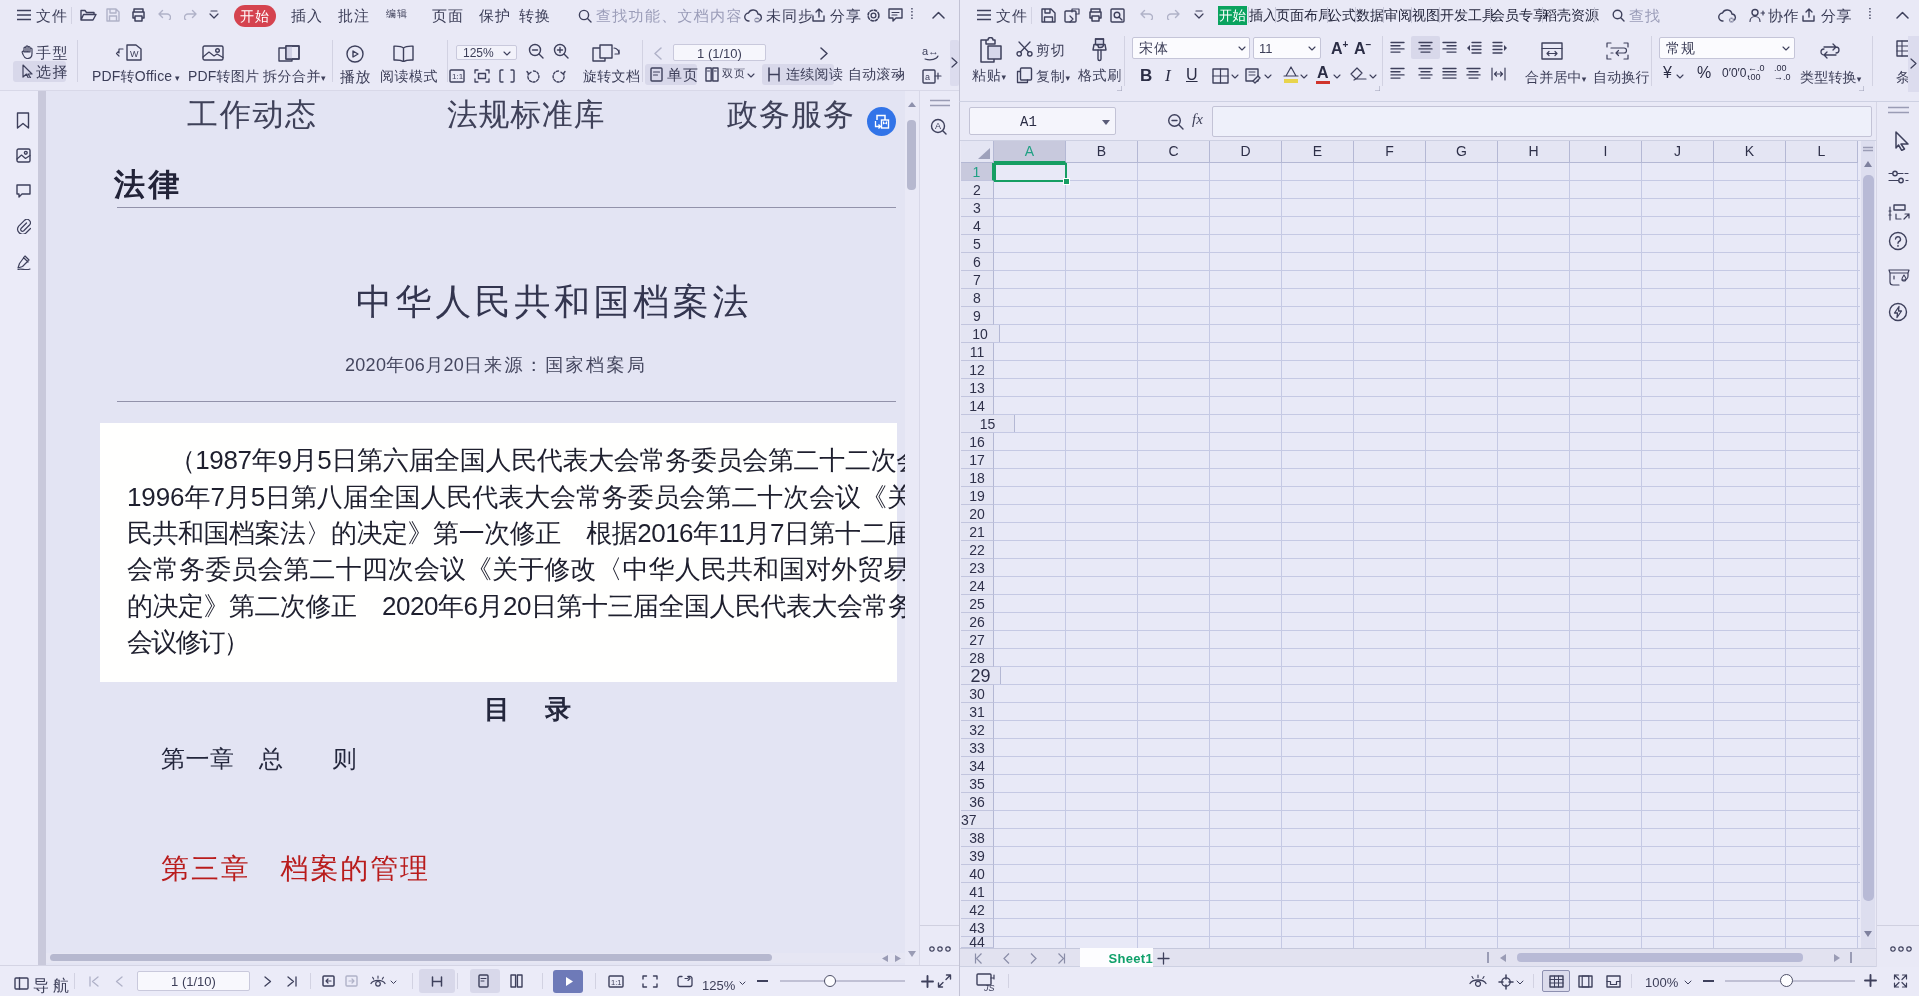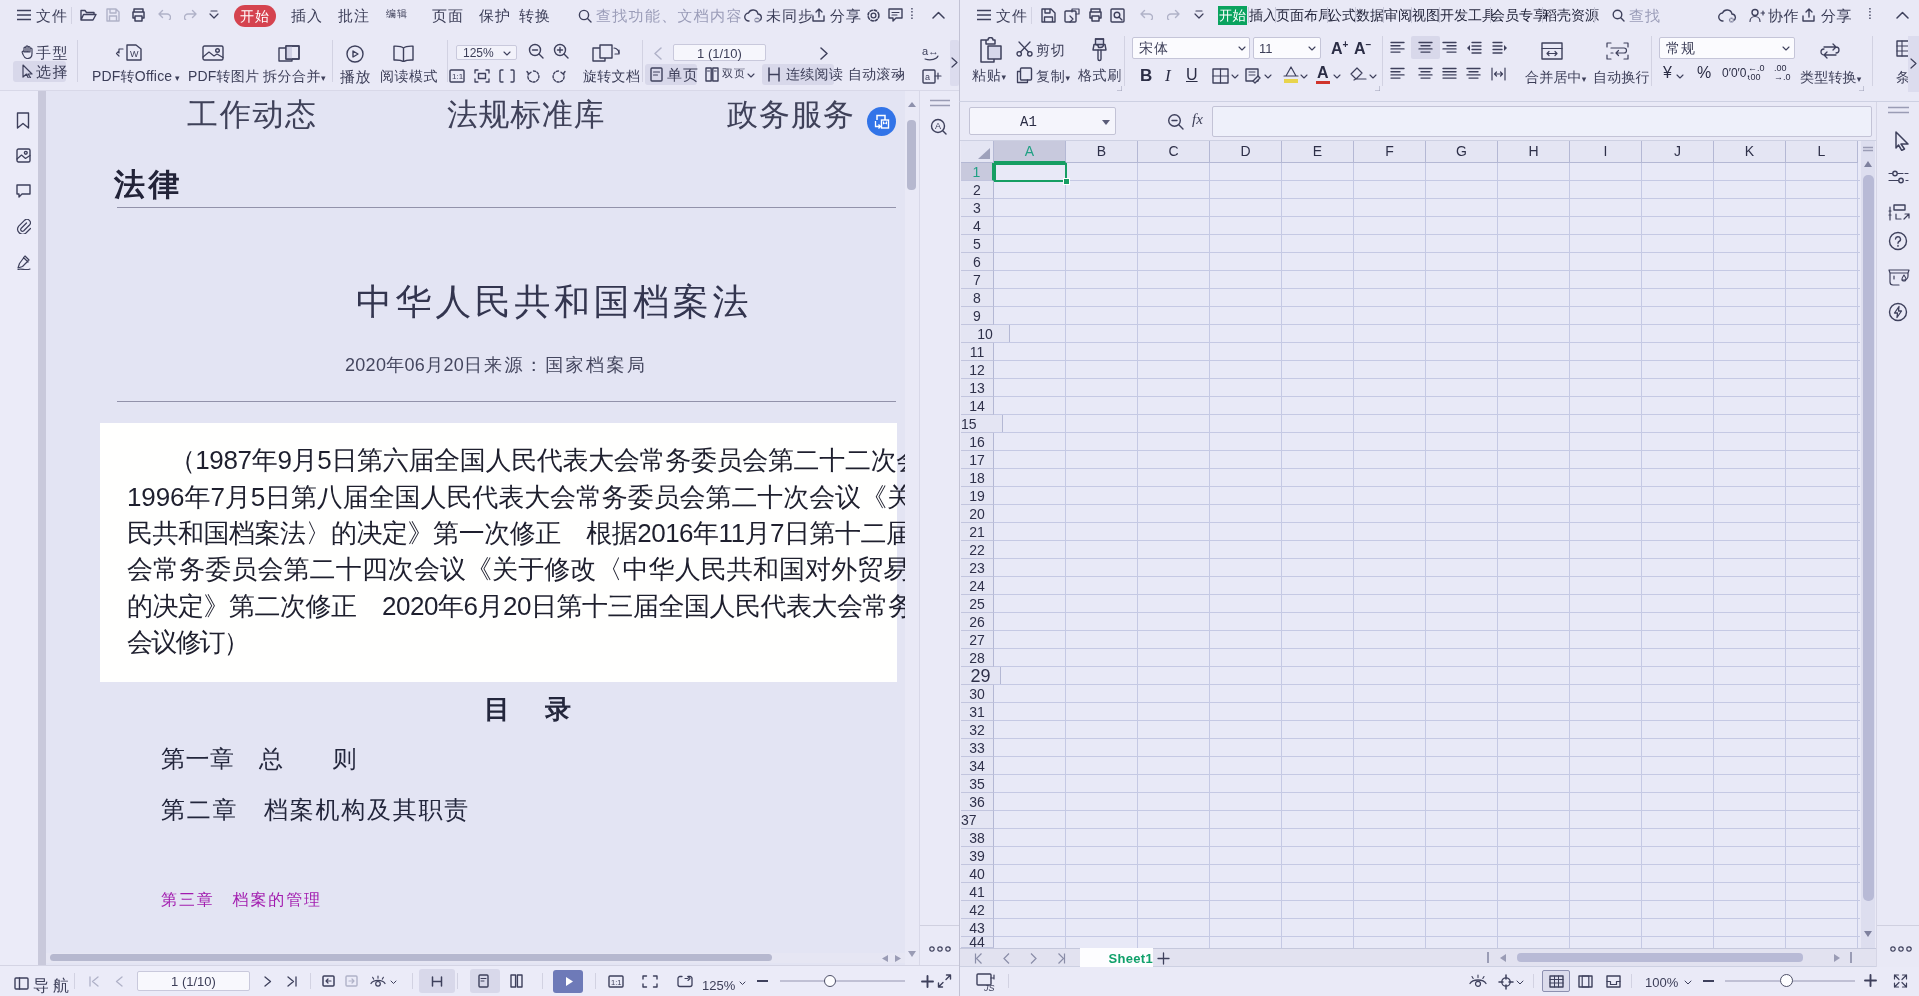--- a/index.html
+++ b/index.html
@@ -234,22 +234,21 @@
 <div class="ab" style="left:100px;top:332px;width:797px;height:259px;background:#fffffe"></div>
 <div class="ab" style="left:169.5px;top:352.0px;font-size:26px;letter-spacing:-0.32px;color:#1e1f2e;font-weight:400;white-space:nowrap;">（1987年9月5日第六届全国人民代表大会常务委员会第二十二次会议通过　根据</div>
 <div class="ab" style="left:127px;top:388.5px;font-size:26px;letter-spacing:-0.09px;color:#1e1f2e;font-weight:400;white-space:nowrap;">1996年7月5日第八届全国人民代表大会常务委员会第二十次会议《关于修改〈中华人</div>
 <div class="ab" style="left:127px;top:425.0px;font-size:26px;letter-spacing:-0.49px;color:#1e1f2e;font-weight:400;white-space:nowrap;">民共和国档案法〉的决定》第一次修正　根据2016年11月7日第十二届全国人民代表大</div>
 <div class="ab" style="left:127px;top:461.0px;font-size:26px;letter-spacing:0.08px;color:#1e1f2e;font-weight:400;white-space:nowrap;">会常务委员会第二十四次会议《关于修改〈中华人民共和国对外贸易法〉等十二部法律</div>
 <div class="ab" style="left:127px;top:497.5px;font-size:26px;letter-spacing:-0.49px;color:#1e1f2e;font-weight:400;white-space:nowrap;">的决定》第二次修正　2020年6月20日第十三届全国人民代表大会常务委员会第十九次</div>
 <div class="ab" style="left:127px;top:533.5px;font-size:26px;letter-spacing:-1.8px;color:#1e1f2e;font-weight:400;white-space:nowrap;">会议修订）</div>
 <div class="ab" style="left:484px;top:601px;font-size:26px;letter-spacing:0px;color:#23263c;font-weight:700;white-space:nowrap;">目</div>
 <div class="ab" style="left:545px;top:601px;font-size:26px;letter-spacing:0px;color:#23263c;font-weight:700;white-space:nowrap;">录</div>
 <div class="ab" style="left:161px;top:652px;font-size:24px;letter-spacing:0.5px;color:#23263c;font-weight:400;white-space:nowrap;">第一章　总　　则</div>
-<div class="ab" style="left:161px;top:703px;font-size:24px;letter-spacing:1.75px;color:#23263c;font-weight:400;white-space:nowrap;">第二章　档案机构及其职责</div>
-<div class="ab" style="left:161px;top:759px;font-size:16px;letter-spacing:1.8888888888888888px;color:#a21caf;font-weight:400;white-space:nowrap;margin-top:40px;">第三章　档案的管理</div>
+<div class="ab" style="left:161px;top:759px;font-size:28px;letter-spacing:1.8888888888888888px;color:#b91c1c;font-weight:400;white-space:nowrap;">第三章　档案的管理</div>
 <div class="ab" style="left:905px;top:0;width:14px;height:874px;background:#e9e9f6"></div>
 <svg class="ab" style="left:908px;top:11px" width="8" height="5">
       <path d="M4 0L8 5H0z" fill="#8e91ac"></path>
     </svg>
 <div class="ab" style="left:907px;top:29px;width:9px;height:70px;background:#b6b8cf;border-radius:4px"></div>
 <svg class="ab" style="left:908px;top:860px" width="8" height="6">
       <path d="M4 6L0 0h8z" fill="#9a9cb5"></path>
     </svg>
 <div class="ab" style="left:919px;top:0;width:40px;height:874px;background:#eaeaf7;border-left:1px solid #d8d8e8"></div>
 <svg class="ab" style="left:930px;top:8px" width="20" height="8">
@@ -637,26 +636,26 @@
 <div class="ab" style="left:1786px;top:141px;width:72px;height:22px;background:#e4e5f3;border-right:1px solid #b4b8d4;border-bottom:1px solid #b4b8d4;font-size:14px;color:#2e3049;text-align:center;line-height:21px">L</div>
 <div class="ab" style="left:961px;top:163px;width:33px;height:18px;background:#c8c9dd;border-right:2px solid #169e63;border-bottom:1px solid #c2c5de;font-size:14px;color:#21a084;text-align:center;line-height:18px;overflow:hidden">1</div>
 <div class="ab" style="left:961px;top:181px;width:33px;height:18px;background:#e4e5f3;border-right:1px solid #b4b8d4;border-bottom:1px solid #c2c5de;font-size:14px;color:#2e3049;text-align:center;line-height:18px;overflow:hidden">2</div>
 <div class="ab" style="left:961px;top:199px;width:33px;height:18px;background:#e4e5f3;border-right:1px solid #b4b8d4;border-bottom:1px solid #c2c5de;font-size:14px;color:#2e3049;text-align:center;line-height:18px;overflow:hidden">3</div>
 <div class="ab" style="left:961px;top:217px;width:33px;height:18px;background:#e4e5f3;border-right:1px solid #b4b8d4;border-bottom:1px solid #c2c5de;font-size:14px;color:#2e3049;text-align:center;line-height:18px;overflow:hidden">4</div>
 <div class="ab" style="left:961px;top:235px;width:33px;height:18px;background:#e4e5f3;border-right:1px solid #b4b8d4;border-bottom:1px solid #c2c5de;font-size:14px;color:#2e3049;text-align:center;line-height:18px;overflow:hidden">5</div>
 <div class="ab" style="left:961px;top:253px;width:33px;height:18px;background:#e4e5f3;border-right:1px solid #b4b8d4;border-bottom:1px solid #c2c5de;font-size:14px;color:#2e3049;text-align:center;line-height:18px;overflow:hidden">6</div>
 <div class="ab" style="left:961px;top:271px;width:33px;height:18px;background:#e4e5f3;border-right:1px solid #b4b8d4;border-bottom:1px solid #c2c5de;font-size:14px;color:#2e3049;text-align:center;line-height:18px;overflow:hidden">7</div>
 <div class="ab" style="left:961px;top:289px;width:33px;height:18px;background:#e4e5f3;border-right:1px solid #b4b8d4;border-bottom:1px solid #c2c5de;font-size:14px;color:#2e3049;text-align:center;line-height:18px;overflow:hidden">8</div>
 <div class="ab" style="left:961px;top:307px;width:33px;height:18px;background:#e4e5f3;border-right:1px solid #b4b8d4;border-bottom:1px solid #c2c5de;font-size:14px;color:#2e3049;text-align:center;line-height:18px;overflow:hidden">9</div>
-<div class="ab" style="left:961px;top:325px;width:49px;height:18px;background:#e4e5f3;border-right:1px solid #b4b8d4;border-bottom:1px solid #c2c5de;font-size:14px;color:#2e3049;text-align:center;line-height:18px;overflow:hidden">10</div>
+<div class="ab" style="left:961px;top:325px;width:39px;height:18px;background:#e4e5f3;border-right:1px solid #b4b8d4;border-bottom:1px solid #c2c5de;font-size:14px;color:#2e3049;text-align:center;line-height:18px;overflow:hidden">10</div>
 <div class="ab" style="left:961px;top:343px;width:33px;height:18px;background:#e4e5f3;border-right:1px solid #b4b8d4;border-bottom:1px solid #c2c5de;font-size:14px;color:#2e3049;text-align:center;line-height:18px;overflow:hidden">11</div>
 <div class="ab" style="left:961px;top:361px;width:33px;height:18px;background:#e4e5f3;border-right:1px solid #b4b8d4;border-bottom:1px solid #c2c5de;font-size:14px;color:#2e3049;text-align:center;line-height:18px;overflow:hidden">12</div>
 <div class="ab" style="left:961px;top:379px;width:33px;height:18px;background:#e4e5f3;border-right:1px solid #b4b8d4;border-bottom:1px solid #c2c5de;font-size:14px;color:#2e3049;text-align:center;line-height:18px;overflow:hidden">13</div>
 <div class="ab" style="left:961px;top:397px;width:33px;height:18px;background:#e4e5f3;border-right:1px solid #b4b8d4;border-bottom:1px solid #c2c5de;font-size:14px;color:#2e3049;text-align:center;line-height:18px;overflow:hidden">14</div>
-<div class="ab" style="left:961px;top:415px;width:42px;height:18px;background:#e4e5f3;border-right:1px solid #b4b8d4;border-bottom:1px solid #c2c5de;font-size:14px;color:#2e3049;line-height:18px;overflow:hidden">15</div>
+<div class="ab" style="left:961px;top:415px;width:54px;height:18px;background:#e4e5f3;border-right:1px solid #b4b8d4;border-bottom:1px solid #c2c5de;font-size:14px;color:#2e3049;text-align:center;line-height:18px;overflow:hidden">15</div>
 <div class="ab" style="left:961px;top:433px;width:33px;height:18px;background:#e4e5f3;border-right:1px solid #b4b8d4;border-bottom:1px solid #c2c5de;font-size:14px;color:#2e3049;text-align:center;line-height:18px;overflow:hidden">16</div>
 <div class="ab" style="left:961px;top:451px;width:33px;height:18px;background:#e4e5f3;border-right:1px solid #b4b8d4;border-bottom:1px solid #c2c5de;font-size:14px;color:#2e3049;text-align:center;line-height:18px;overflow:hidden">17</div>
 <div class="ab" style="left:961px;top:469px;width:33px;height:18px;background:#e4e5f3;border-right:1px solid #b4b8d4;border-bottom:1px solid #c2c5de;font-size:14px;color:#2e3049;text-align:center;line-height:18px;overflow:hidden">18</div>
 <div class="ab" style="left:961px;top:487px;width:33px;height:18px;background:#e4e5f3;border-right:1px solid #b4b8d4;border-bottom:1px solid #c2c5de;font-size:14px;color:#2e3049;text-align:center;line-height:18px;overflow:hidden">19</div>
 <div class="ab" style="left:961px;top:505px;width:33px;height:18px;background:#e4e5f3;border-right:1px solid #b4b8d4;border-bottom:1px solid #c2c5de;font-size:14px;color:#2e3049;text-align:center;line-height:18px;overflow:hidden">20</div>
 <div class="ab" style="left:961px;top:523px;width:33px;height:18px;background:#e4e5f3;border-right:1px solid #b4b8d4;border-bottom:1px solid #c2c5de;font-size:14px;color:#2e3049;text-align:center;line-height:18px;overflow:hidden">21</div>
 <div class="ab" style="left:961px;top:541px;width:33px;height:18px;background:#e4e5f3;border-right:1px solid #b4b8d4;border-bottom:1px solid #c2c5de;font-size:14px;color:#2e3049;text-align:center;line-height:18px;overflow:hidden">22</div>
 <div class="ab" style="left:961px;top:559px;width:33px;height:18px;background:#e4e5f3;border-right:1px solid #b4b8d4;border-bottom:1px solid #c2c5de;font-size:14px;color:#2e3049;text-align:center;line-height:18px;overflow:hidden">23</div>
 <div class="ab" style="left:961px;top:577px;width:33px;height:18px;background:#e4e5f3;border-right:1px solid #b4b8d4;border-bottom:1px solid #c2c5de;font-size:14px;color:#2e3049;text-align:center;line-height:18px;overflow:hidden">24</div>
 <div class="ab" style="left:961px;top:595px;width:33px;height:18px;background:#e4e5f3;border-right:1px solid #b4b8d4;border-bottom:1px solid #c2c5de;font-size:14px;color:#2e3049;text-align:center;line-height:18px;overflow:hidden">25</div>

